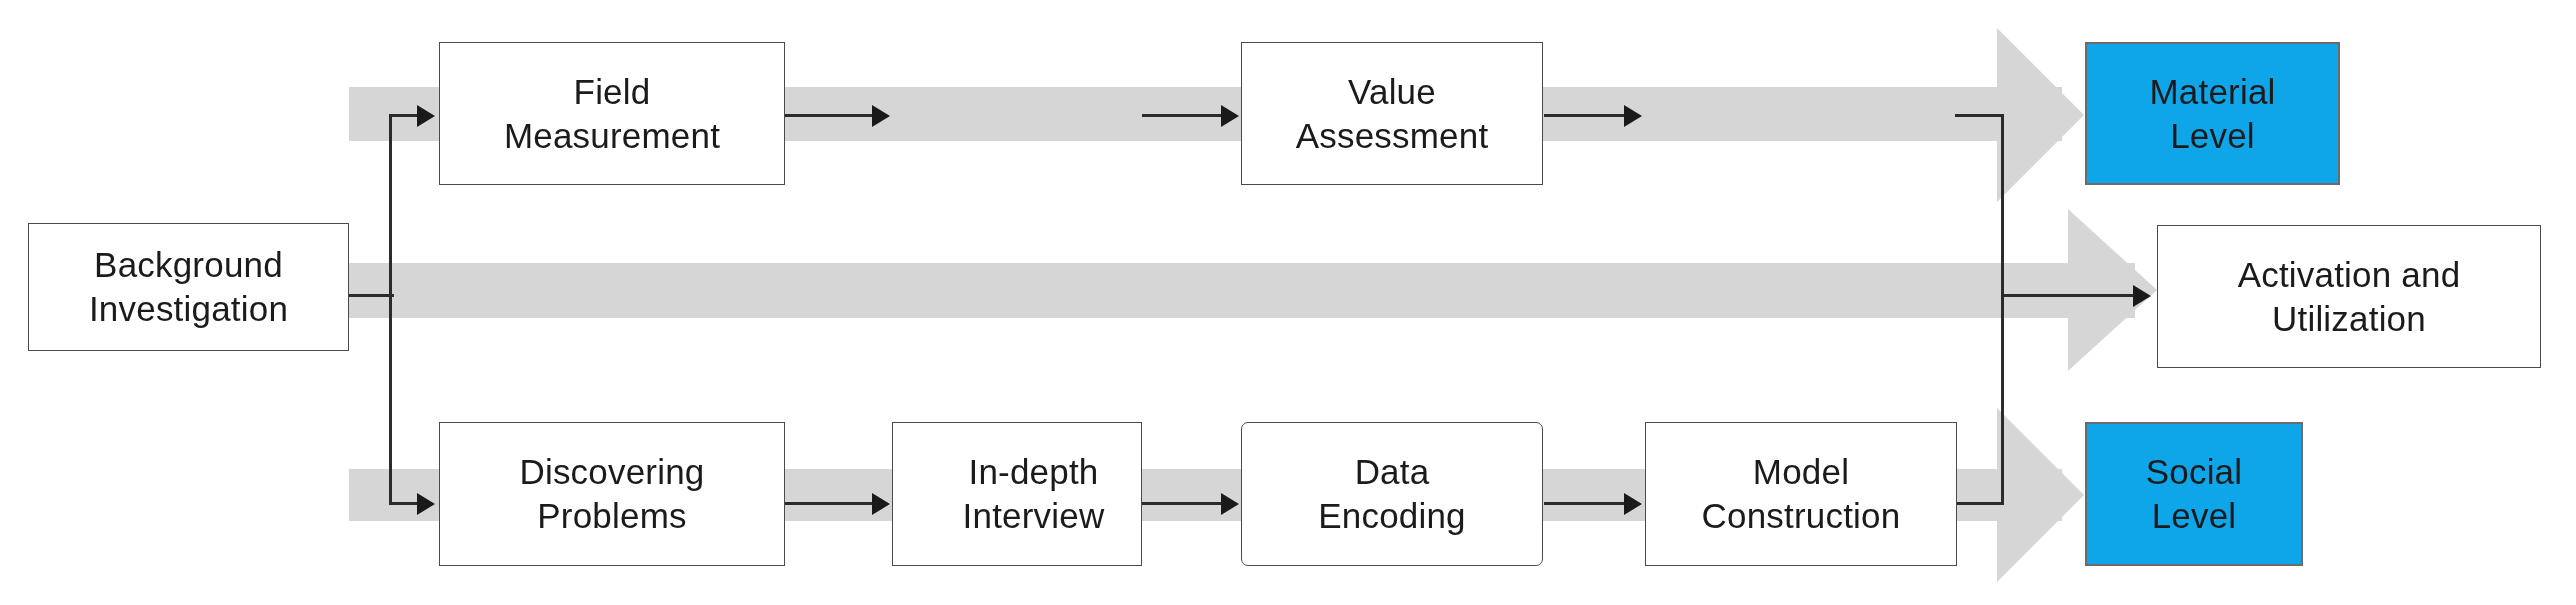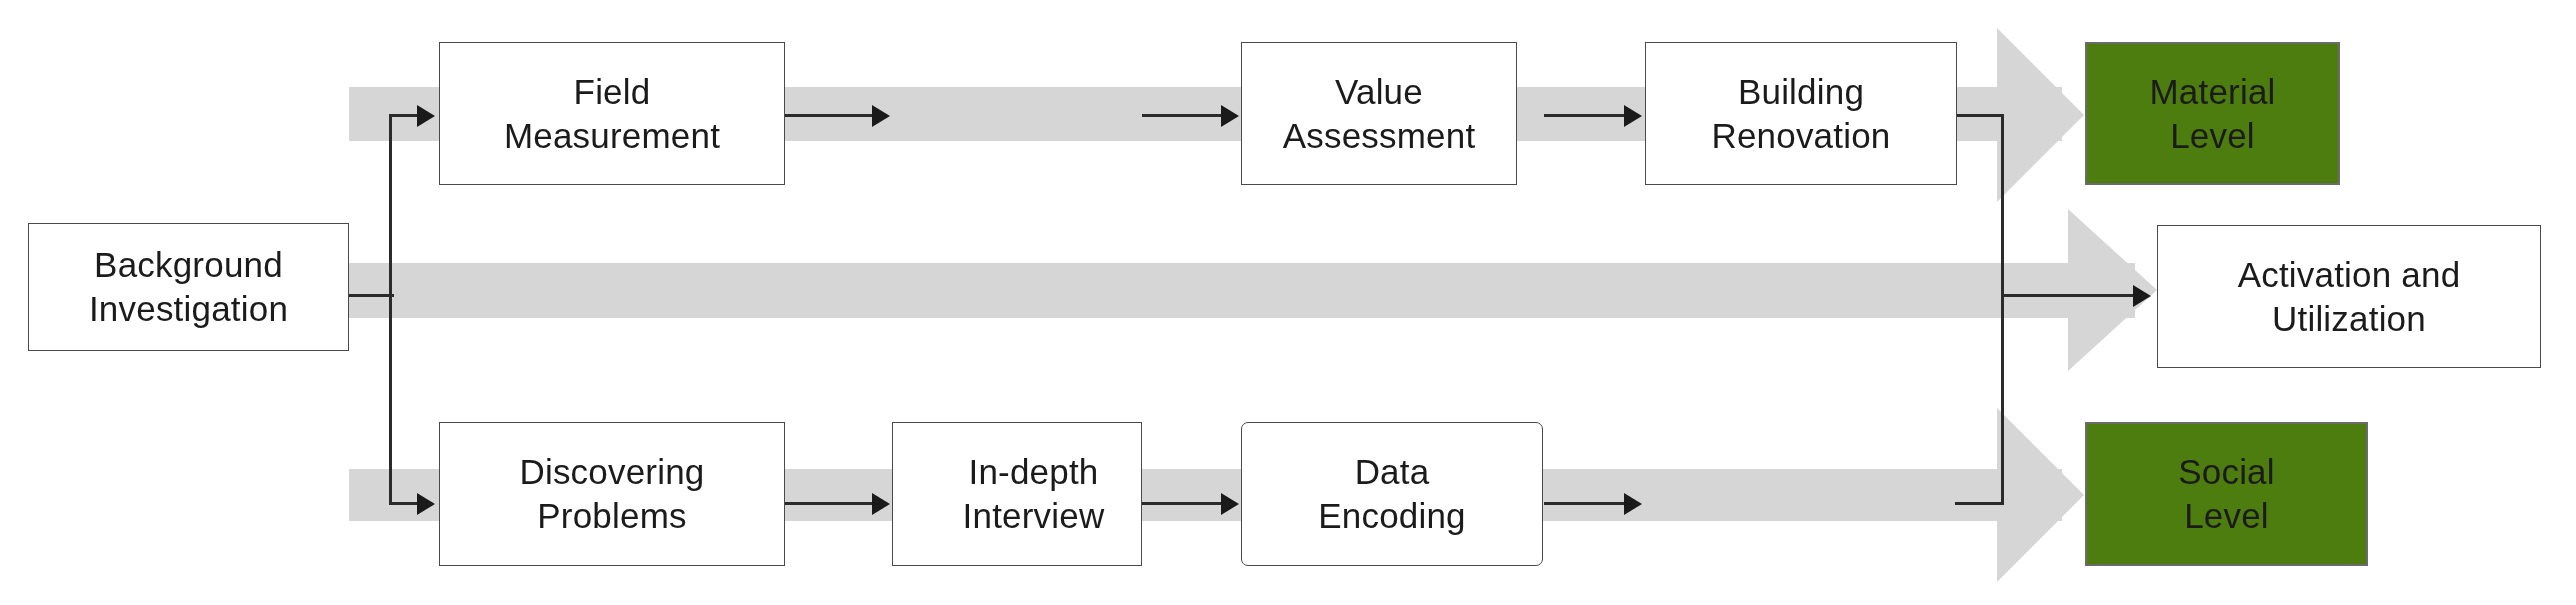--- a/index.html
+++ b/index.html
@@ -28,21 +28,21 @@
     background: #ffffff;
     border: 1.7px solid #5a5a5a;
     color: #1b1b1b;
     font-size: 35px;
     line-height: 1.25;
     letter-spacing: 0.2px;
     z-index: 5;
   }
   .box .lbl { display: block; white-space: pre-line; }
   .box.thin { border: 1.7px solid #4a4a4a; }
-  .box.filled { background: #4d7c0f; border: 2.5px solid #6b6b6b; }
+  .box.filled { background: #0ea5e9; border: 2.5px solid #6b6b6b; }
   .box.plain  { background: #ffffff; border: 1.7px solid #4a4a4a; }
 
   
   .band {
     position: absolute;
     background: #d6d6d6;
     z-index: 1;
   }
   
   .band-head {
@@ -128,46 +128,46 @@
 
   <div class="box plain" style="left:28px; top:223px; width:321px; height:128px;">
     <span class="lbl">Background
 Investigation</span>
   </div>
 
   <div class="box thin" style="left:439px; top:42px; width:346px; height:143px;">
     <span class="lbl">Field
 Measurement</span>
   </div>
-  <div class="box thin" style="left:1241px; top:42px; width:276px; height:143px;">
+  <div class="box thin" style="left:1241px; top:42px; width:302px; height:143px;">
     <span class="lbl">Value
 Assessment</span>
-  </div>
-  <div class="box thin" style="left:1645px; top:42px; width:312px; height:143px;">
-    <span class="lbl">Building
-Renovation</span>
   </div>
   <div class="box filled" style="left:2085px; top:42px; width:255px; height:143px;">
     <span class="lbl">Material
 Level</span>
   </div>
 
   <div class="box thin" style="left:439px; top:422px; width:346px; height:144px;">
     <span class="lbl">Discovering
 Problems</span>
   </div>
   <div class="box thin" style="left:892px; top:422px; width:250px; height:144px;padding-left:33px;">
     <span class="lbl">In-depth
 Interview</span>
   </div>
   <div class="box thin" style="left:1241px; top:422px; width:302px; height:144px;border-radius:7px;">
     <span class="lbl">Data
 Encoding</span>
   </div>
-  <div class="box filled" style="left:2085px; top:422px; width:283px; height:144px;">
+  <div class="box thin" style="left:1645px; top:422px; width:312px; height:144px;">
+    <span class="lbl">Model
+Construction</span>
+  </div>
+  <div class="box filled" style="left:2085px; top:422px; width:218px; height:144px;">
     <span class="lbl">Social
 Level</span>
   </div>
 
   <div class="box plain" style="left:2157px; top:225px; width:384px; height:143px;">
     <span class="lbl">Activation and
 Utilization</span>
   </div>
 
 </div>

